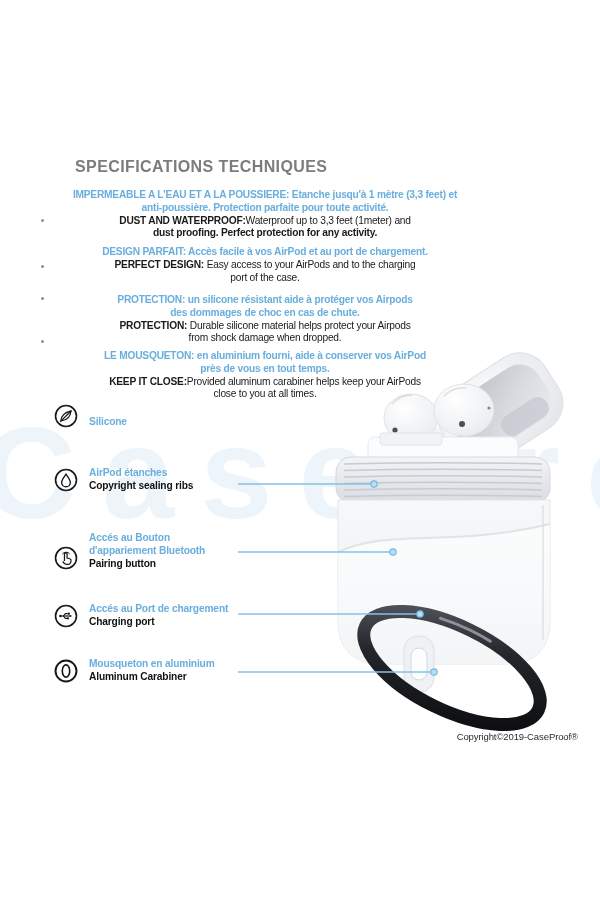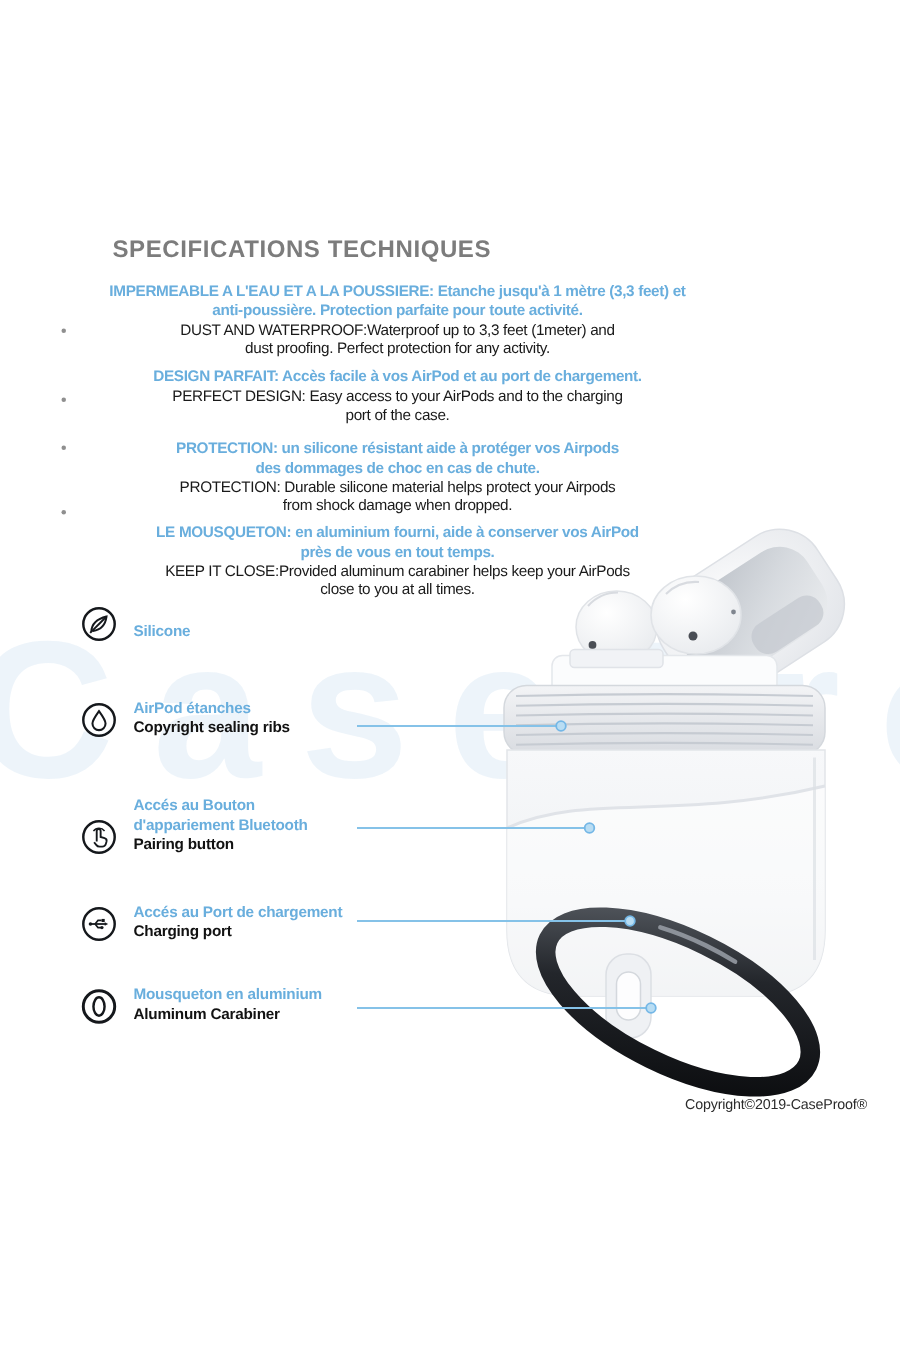--- a/index.html
+++ b/index.html
@@ -16,21 +16,21 @@
   
   .title{
     position:absolute;left:55px;top:158px;z-index:2;
     font-size:16px;font-weight:700;letter-spacing:.4px;color:#7c7c7c;margin-left:20px;
   }
   
   .spec{position:absolute;left:55px;width:420px;z-index:2;}
   .spec p{margin:0;font-size:10.2px;line-height:12.8px;letter-spacing:-.22px;white-space:pre-line;text-align:center;}
   .spec .fr{color:#69aedd;font-weight:700;}
   .spec .en{color:#1a1a1a;font-weight:400;}
-  .spec .en b{font-weight:400;}
+  .spec .en b{font-weight:700;}
   .bullet{position:absolute;width:3px;height:3px;border-radius:50%;background:#6a6a6a;opacity:.75;z-index:2;}
   
   .callout{position:absolute;left:54px;display:flex;align-items:flex-end;gap:11px;z-index:3;}
   .cicon{width:24px;height:24px;flex:0 0 auto;display:block;}
   .ctext{display:block;}
   .cfr{display:block;color:#69aedd;font-weight:700;font-size:10.2px;line-height:13px;letter-spacing:-.15px;white-space:pre-line;}
   .cen{display:block;color:#121212;font-weight:700;font-size:10.2px;line-height:13px;letter-spacing:-.15px;}
   
   #art{position:absolute;left:0;top:0;z-index:1;}
   

